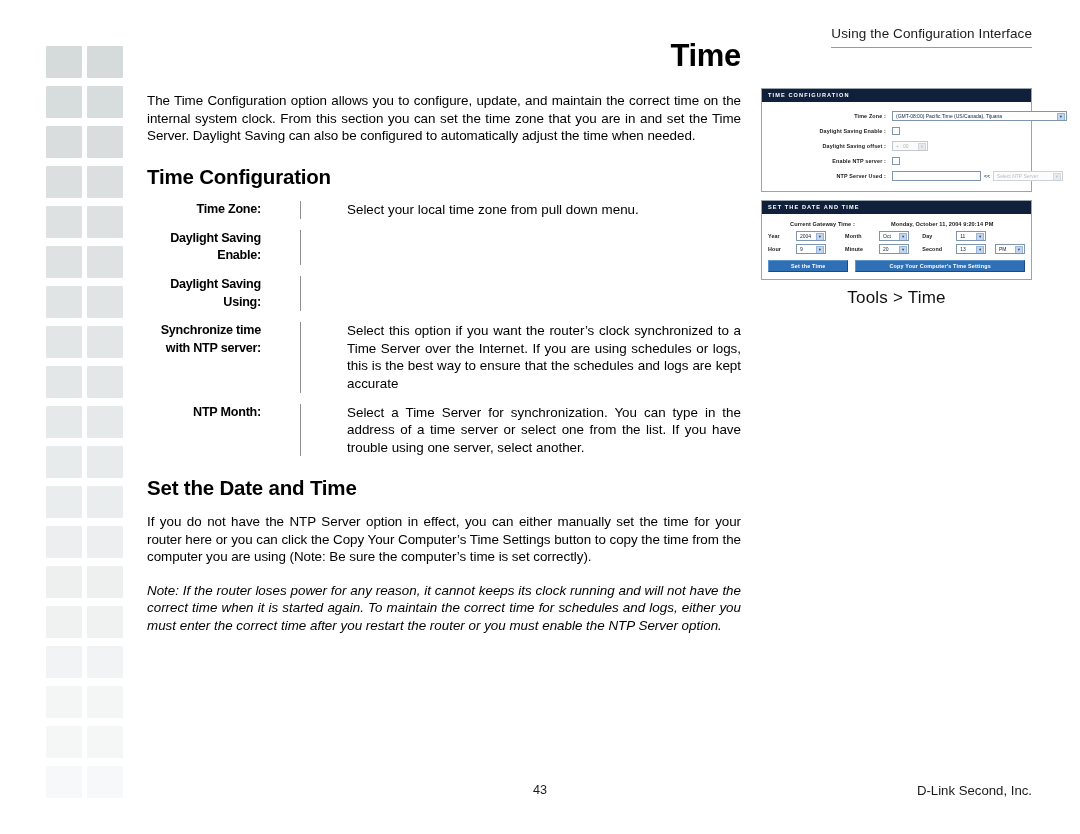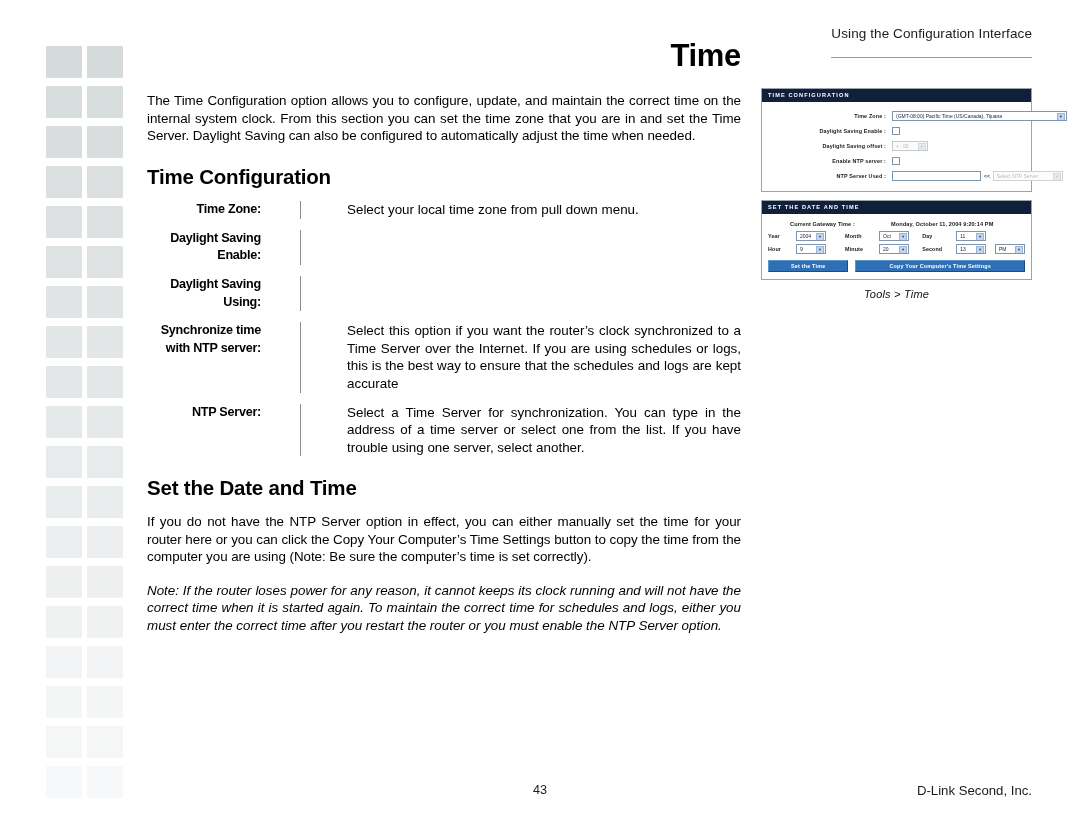--- a/index.html
+++ b/index.html
@@ -34,21 +34,21 @@
   .deco-sq.right { left: 41px; }
 
   
   #running-head {
     position: absolute;
     right: 48px; top: 26px;
     font-size: 13.5px;
     letter-spacing: .1px;
     color: #1b1b1b;
     border-bottom: 1px solid #9a9a9a;
-    padding-bottom: 16px;
+    padding-bottom: 6px;
     white-space: nowrap;
   }
 
   
   #content {
     position: absolute;
     left: 147px; top: 40px;
     width: 594px;
   }
   h1.page-title {
@@ -274,22 +274,21 @@
     border-top: 1px solid #5e95cf;
     border-left: 1px solid #5e95cf;
     border-right: 1px solid #1d4b80;
     border-bottom: 1px solid #1d4b80;
   }
   .ui-btn.set  { width: 81px; margin-right: 7px; }
   .ui-btn.copy { width: 171px; }
 
   #fig-caption {
     text-align: center;
-    font-size: 11px;
-    font-style: italic;
+    font-size: 17px;
     color: #111;
     margin-top: 7px;
     letter-spacing: .2px;
   }
 
   
   #footer-page {
     position: absolute;
     left: 533px; top: 783px;
     font-size: 12.6px;
@@ -410,21 +409,21 @@
       <div class="def-row">
         <div class="def-term">Daylight Saving Using:</div>
         <div class="def-rule"></div>
       </div>
       <div class="def-row">
         <div class="def-term">Synchronize time with NTP server:</div>
         <div class="def-rule"></div>
         <div class="def-desc">Select this option if you want the router’s clock synchronized to a Time Server over the Internet. If you are using schedules or logs, this is the best way to ensure that the schedules and logs are kept accurate</div>
       </div>
       <div class="def-row">
-        <div class="def-term">NTP Server:</div>
+        <div class="def-term">NTP Month:</div>
         <div class="def-rule"></div>
         <div class="def-desc">Select a Time Server for synchronization. You can type in the address of a time server or select one from the list. If you have trouble using one server, select another.</div>
       </div>
     </div>
 
     <h2 class="section-title">Set the Date and Time</h2>
 
     <p class="body">If you do not have the NTP Server option in effect, you can either manually set the time for your router here or you can click the Copy Your Computer’s Time Settings button to copy the time from the computer you are using (Note: Be sure the computer’s time is set correctly).</p>
 
     <p class="note">Note: If the router loses power for any reason, it cannot keeps its clock running and will not have the correct time when it is started again. To maintain the correct time for schedules and logs, either you must enter the correct time after you restart the router or you must enable the NTP Server option.</p>

